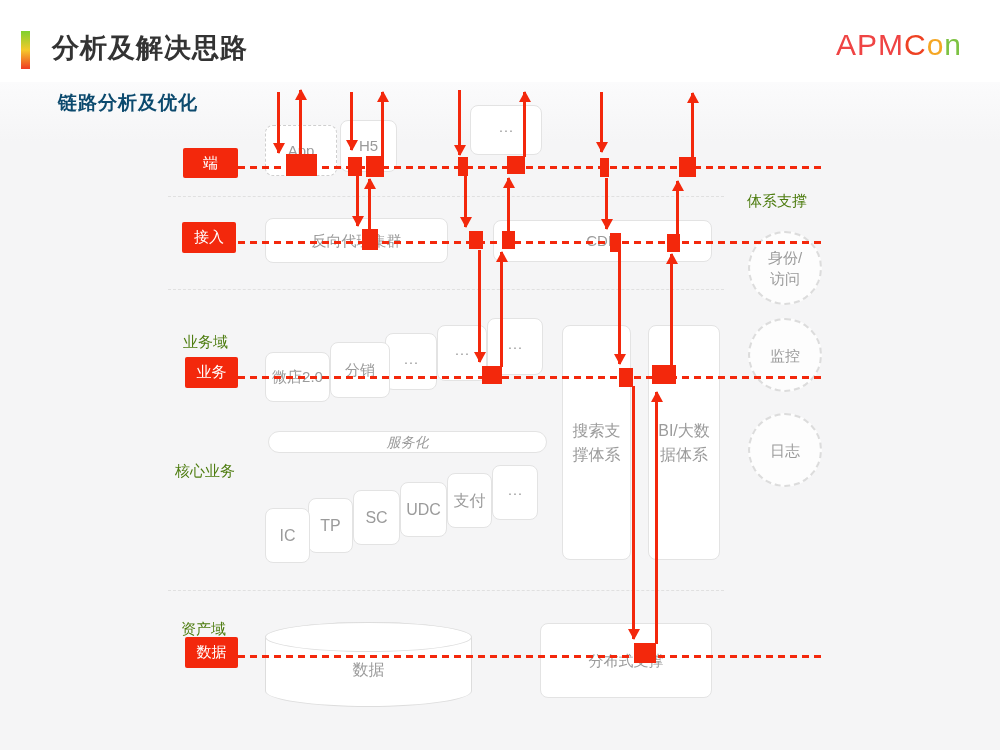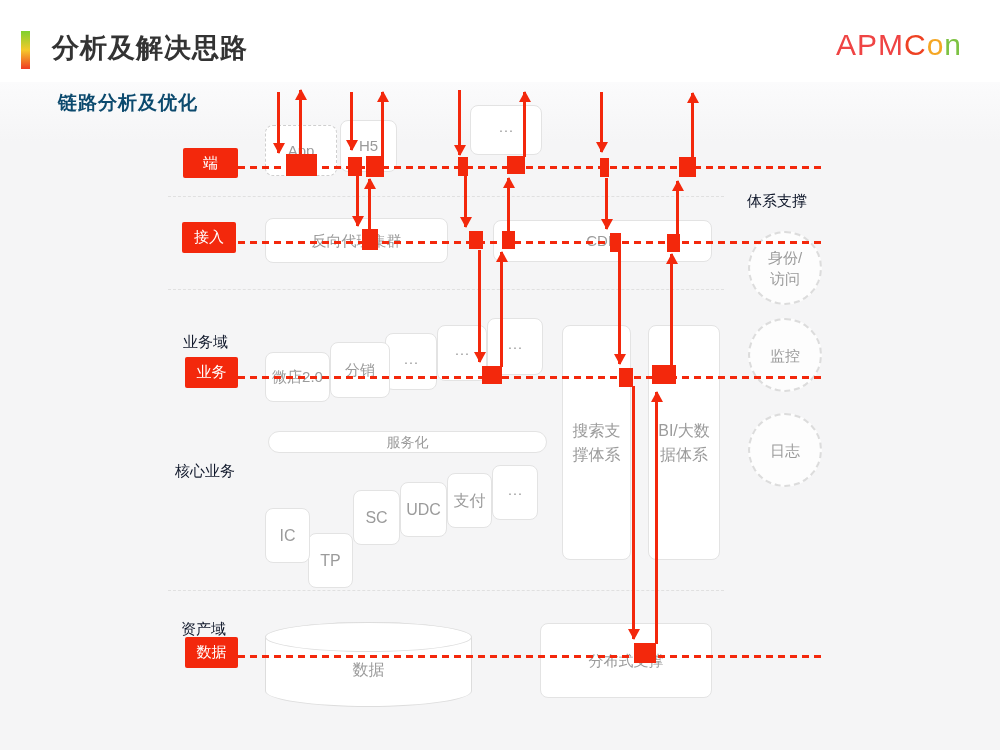--- a/index.html
+++ b/index.html
@@ -18,27 +18,27 @@
   .logo .n{color:#7dc242;}
   .subtitle{position:absolute;left:58px;top:90px;font-size:19px;font-weight:700;color:#0c4a6e;letter-spacing:1px;z-index:2;}
   
   .divider{position:absolute;height:0;border-top:1px dashed #e0e0e0;z-index:1;}
   .redline{position:absolute;height:3px;z-index:70;
     background:repeating-linear-gradient(90deg,#f3280c 0 7px,transparent 7px 12px);}
   .box{position:absolute;background:#ffffff;border:1px solid #e3e3e3;border-radius:8px;
     display:flex;align-items:center;justify-content:center;text-align:center;
     color:#9b9b9b;font-size:15px;white-space:pre-line;line-height:1.45;box-sizing:border-box;}
   .box.dashed{border:1px dashed #cfcfcf;}
-  .box.pill{border-radius:12px;}
+  .box.pill{border-radius:12px;font-style:italic;}
   .circle{position:absolute;background:#fdfdfd;border:2px dashed #dcdcdc;border-radius:50%;
     display:flex;align-items:center;justify-content:center;text-align:center;
     color:#9b9b9b;font-size:15px;white-space:pre-line;line-height:1.4;box-sizing:border-box;z-index:12;}
   .rlabel{position:absolute;background:#f3280c;color:#fff;border-radius:2px;
     display:flex;align-items:center;justify-content:center;font-size:15px;z-index:85;}
-  .slabel{position:absolute;color:#0f172a;font-size:15px;z-index:3;white-space:nowrap;}
+  .slabel{position:absolute;color:#4d7c0f;font-size:15px;z-index:3;white-space:nowrap;}
   .sq{position:absolute;background:#f3280c;z-index:80;}
   .arrow{position:absolute;width:3px;background:#f3280c;z-index:90;}
   .arrow .head{position:absolute;left:-4.5px;width:0;height:0;
     border-left:6px solid transparent;border-right:6px solid transparent;}
   .arrow .head.down{bottom:-1px;border-top:11px solid #f3280c;}
   .arrow .head.up{top:-1px;border-bottom:11px solid #f3280c;}
   .cyl{position:absolute;background:#fff;border:1px solid #ddd;border-radius:50%/16px;box-sizing:border-box;z-index:10;}
   .cyl-lid{position:absolute;background:#fff;border:1px solid #ddd;border-radius:50%;box-sizing:border-box;z-index:11;}
   .cyl-text{position:absolute;color:#9b9b9b;font-size:16px;text-align:center;z-index:12;}
 </style>
@@ -66,21 +66,21 @@
       <div class="box" style="left: 330px; top: 342px; width: 60px; height: 56px; z-index: 53;">分销</div>
       <div class="box" style="left: 385px; top: 333px; width: 52px; height: 57px; z-index: 52;">···</div>
       <div class="box" style="left: 437px; top: 325px; width: 50px; height: 56px; z-index: 51;">···</div>
       <div class="box" style="left: 487px; top: 318px; width: 56px; height: 57px; z-index: 50;">···</div>
       <div class="box" style="left: 562px; top: 325px; width: 69px; height: 235px; z-index: 49; font-size: 16px;">搜索支
 撑体系</div>
       <div class="box" style="left: 648px; top: 325px; width: 72px; height: 235px; z-index: 48; font-size: 16px;">BI/大数
 据体系</div>
       <div class="box pill" style="left: 268px; top: 431px; width: 279px; height: 22px; z-index: 47; font-size: 14px;">服务化</div>
       <div class="box" style="left: 265px; top: 508px; width: 45px; height: 55px; z-index: 46; font-size: 16px;">IC</div>
-      <div class="box" style="left: 308px; top: 498px; width: 45px; height: 55px; z-index: 45; font-size: 16px; margin-top: 35px;">TP</div>
+      <div class="box" style="left: 308px; top: 498px; width: 45px; height: 55px; z-index: 45; font-size: 16px;">TP</div>
       <div class="box" style="left: 353px; top: 490px; width: 47px; height: 55px; z-index: 44; font-size: 16px;">SC</div>
       <div class="box" style="left: 400px; top: 482px; width: 47px; height: 55px; z-index: 43; font-size: 16px;">UDC</div>
       <div class="box" style="left: 447px; top: 473px; width: 45px; height: 55px; z-index: 42; font-size: 16px;">支付</div>
       <div class="box" style="left: 492px; top: 465px; width: 46px; height: 55px; z-index: 41;">···</div>
       <div class="box" style="left: 540px; top: 623px; width: 172px; height: 75px; z-index: 40;">分布式支撑</div>
       <div class="cyl" style="left: 265px; top: 622px; width: 207px; height: 85px;"></div>
       <div class="cyl-lid" style="left: 265px; top: 622px; width: 207px; height: 30px;"></div>
       <div class="cyl-text" style="left: 265px; top: 660px; width: 207px;">数据</div>
       <div class="circle" style="left: 748px; top: 231px; width: 74px; height: 74px;">身份/
 访问</div>

